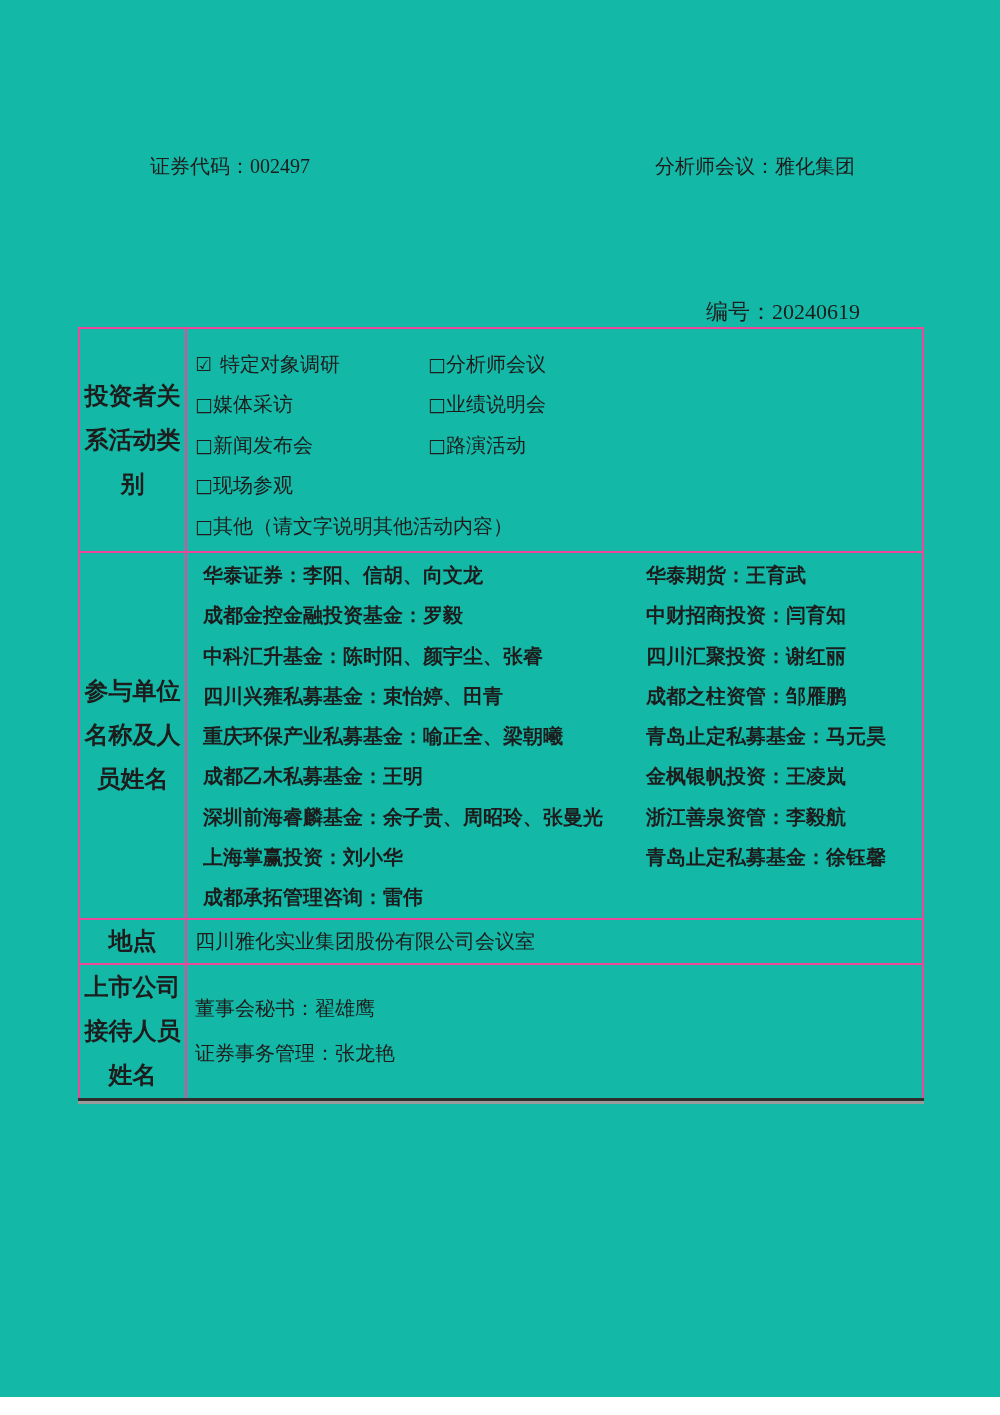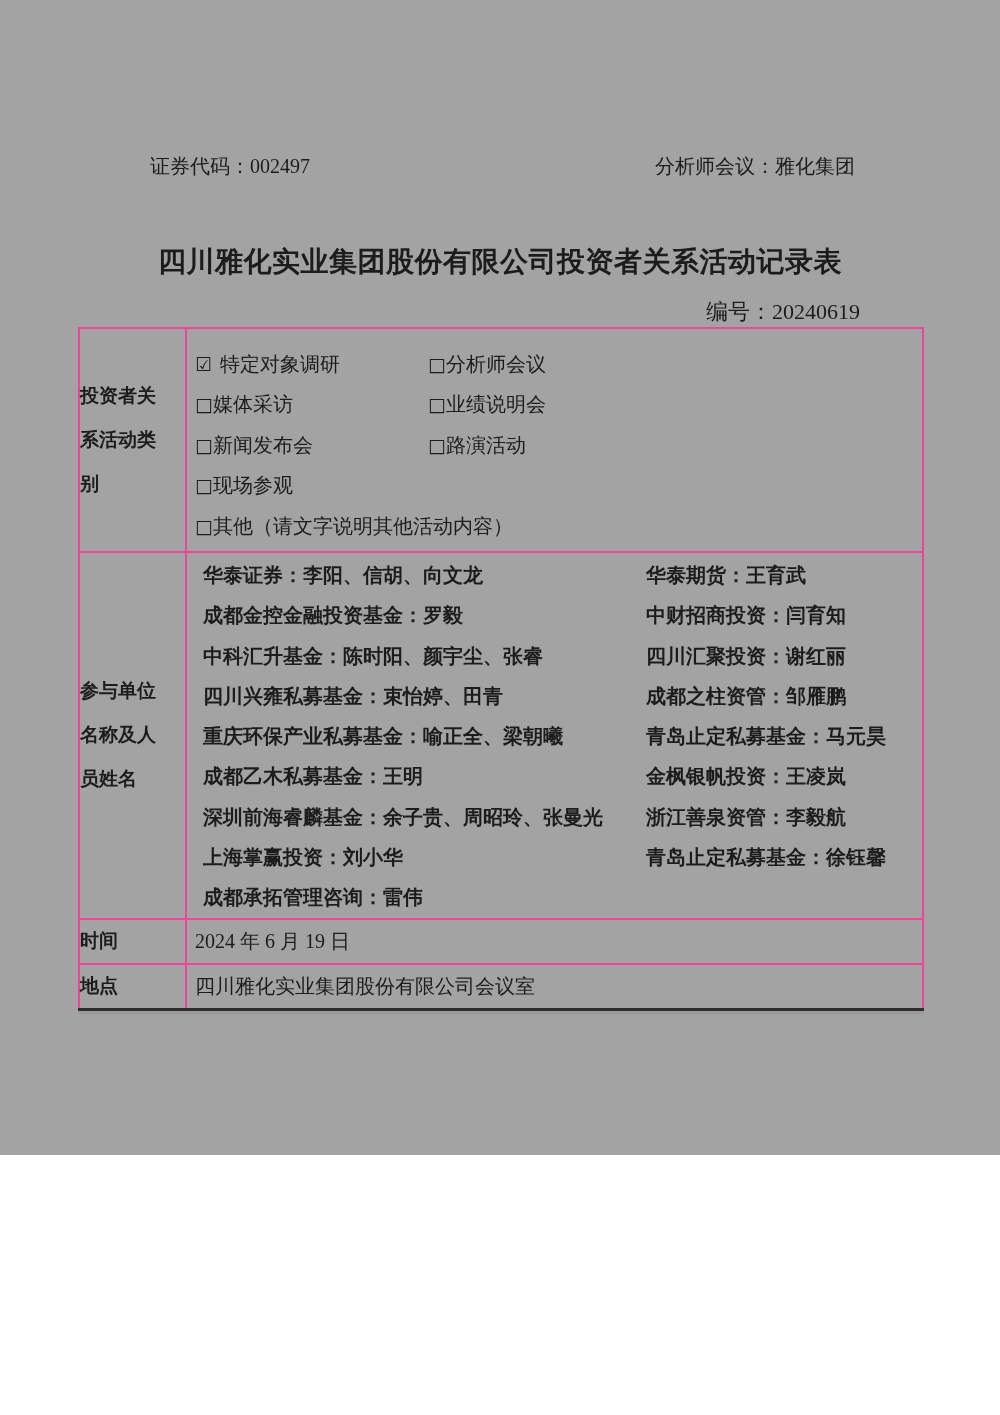--- a/index.html
+++ b/index.html
@@ -3,22 +3,22 @@
 <meta charset="utf-8">
 <style>
   html, body {
     margin: 0;
     padding: 0;
     background: #ffffff;
   }
   .page {
     position: relative;
     width: 1000px;
-    height: 1155px;
-    background: #a3a3a3;
+    height: 1397px;
+    background: #14b8a6;
     font-family: "Liberation Serif", "DejaVu Serif", serif;
     color: #1c1c1c;
     overflow: hidden;
   }
   
   .sec-line {
     position: absolute;
     top: 153px;
     left: 0;
     width: 100%;
@@ -68,22 +68,22 @@
     border: 2px solid #ec4899;
     padding: 0;
     vertical-align: middle;
   }
   table.record-table { border-bottom: 3px solid #2e2e2e; box-shadow: 0 3px 0 #9b9b9b; }
   col.hdr-col  { width: 107px; }
   col.body-col { width: 737px; }
 
   th.row-header {
     font-weight: bold;
-    text-align: left;
-    font-size: 19px;
+    text-align: center;
+    font-size: 24px;
   }
   th.row-header .hdr-line { line-height: 44px; }
 
   
   td.activity-cell { height: 222px; }
   .cb-wrap { padding: 10px 0 0 8px; }
   .cb-line { line-height: 40.5px; white-space: nowrap; }
   .cb-opt { display: inline-block; }
   .cb-opt.first-col { width: 228px; }
   .cb-glyph { font-family: "DejaVu Sans", sans-serif; font-size: 19px; }
@@ -109,21 +109,20 @@
 </head>
 <body>
 
 <div class="page">
 
   <div class="sec-line">
     <span class="sec-code">证券代码：002497</span>
     <span class="sec-name">分析师会议：雅化集团</span>
   </div>
 
-  <div class="doc-title">四川雅化实业集团股份有限公司投资者关系活动记录表</div>
 
   <div class="doc-no">编号：20240619</div>
 
   <table class="record-table">
     <colgroup>
         <col class="hdr-col">
         <col class="body-col">
       </colgroup>
 
     <tbody>
@@ -183,30 +182,37 @@
             <div class="pt-line">成都之柱资管：邹雁鹏</div>
             <div class="pt-line">青岛止定私募基金：马元昊</div>
             <div class="pt-line">金枫银帆投资：王凌岚</div>
             <div class="pt-line">浙江善泉资管：李毅航</div>
             <div class="pt-line">青岛止定私募基金：徐钰馨</div>
           </div>
         </div>
       </td>
     </tr>
 
-    <tr>
-      <th class="row-header simple-hdr">时间</th>
-      <td class="simple-cell">
-        <div class="simple-val">2024 年 6 月 19 日</div>
-      </td>
-    </tr>
 
     <tr>
       <th class="row-header simple-hdr">地点</th>
       <td class="simple-cell">
         <div class="simple-val">四川雅化实业集团股份有限公司会议室</div>
       </td>
     </tr>
 
+    <tr>
+      <th class="row-header">
+        <div class="hdr-line">上市公司</div>
+        <div class="hdr-line">接待人员</div>
+        <div class="hdr-line">姓名</div>
+      </th>
+      <td class="reception-cell">
+        <div class="rc-wrap">
+          <div class="rc-line">董事会秘书：翟雄鹰</div>
+          <div class="rc-line">证券事务管理：张龙艳</div>
+        </div>
+      </td>
+    </tr>
   </tbody>
     </table>
 
 </div>
 
 </body></html>

